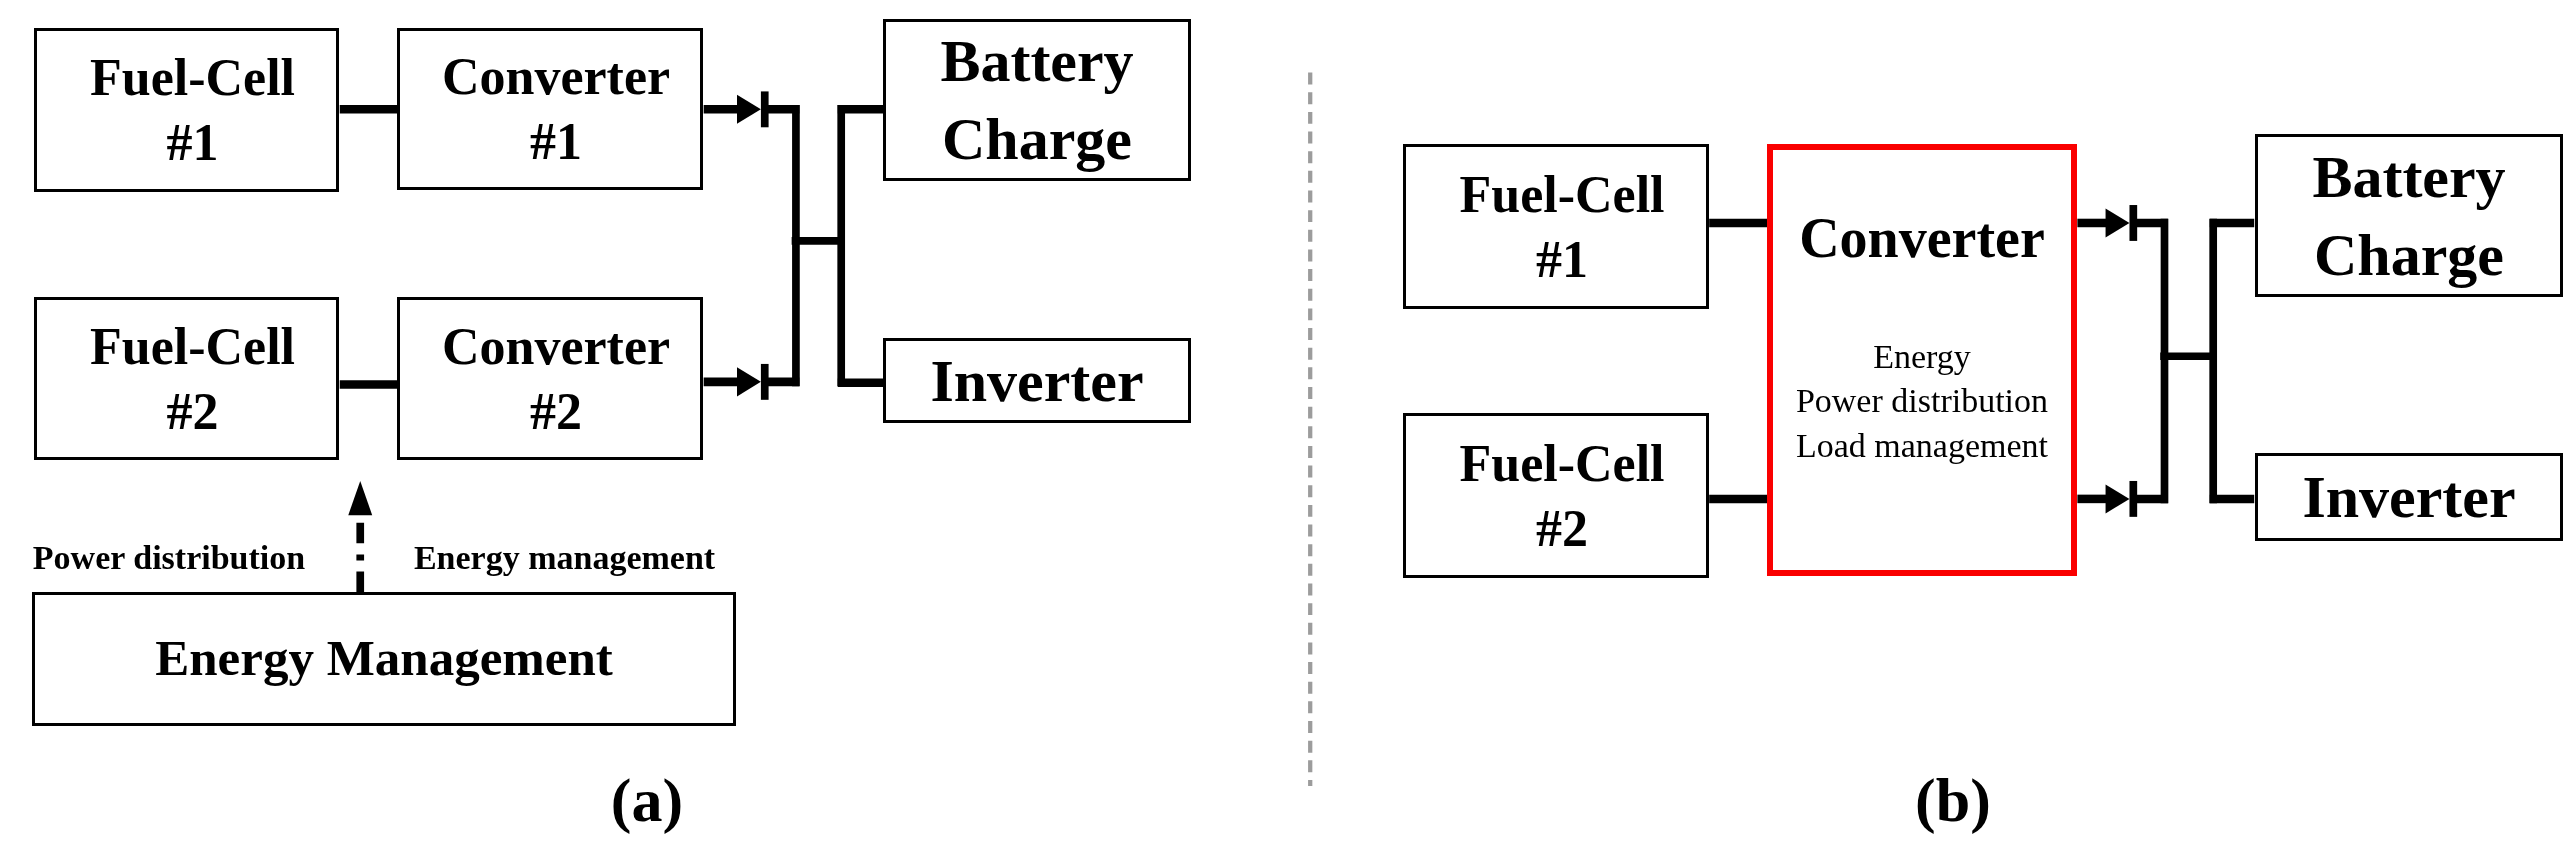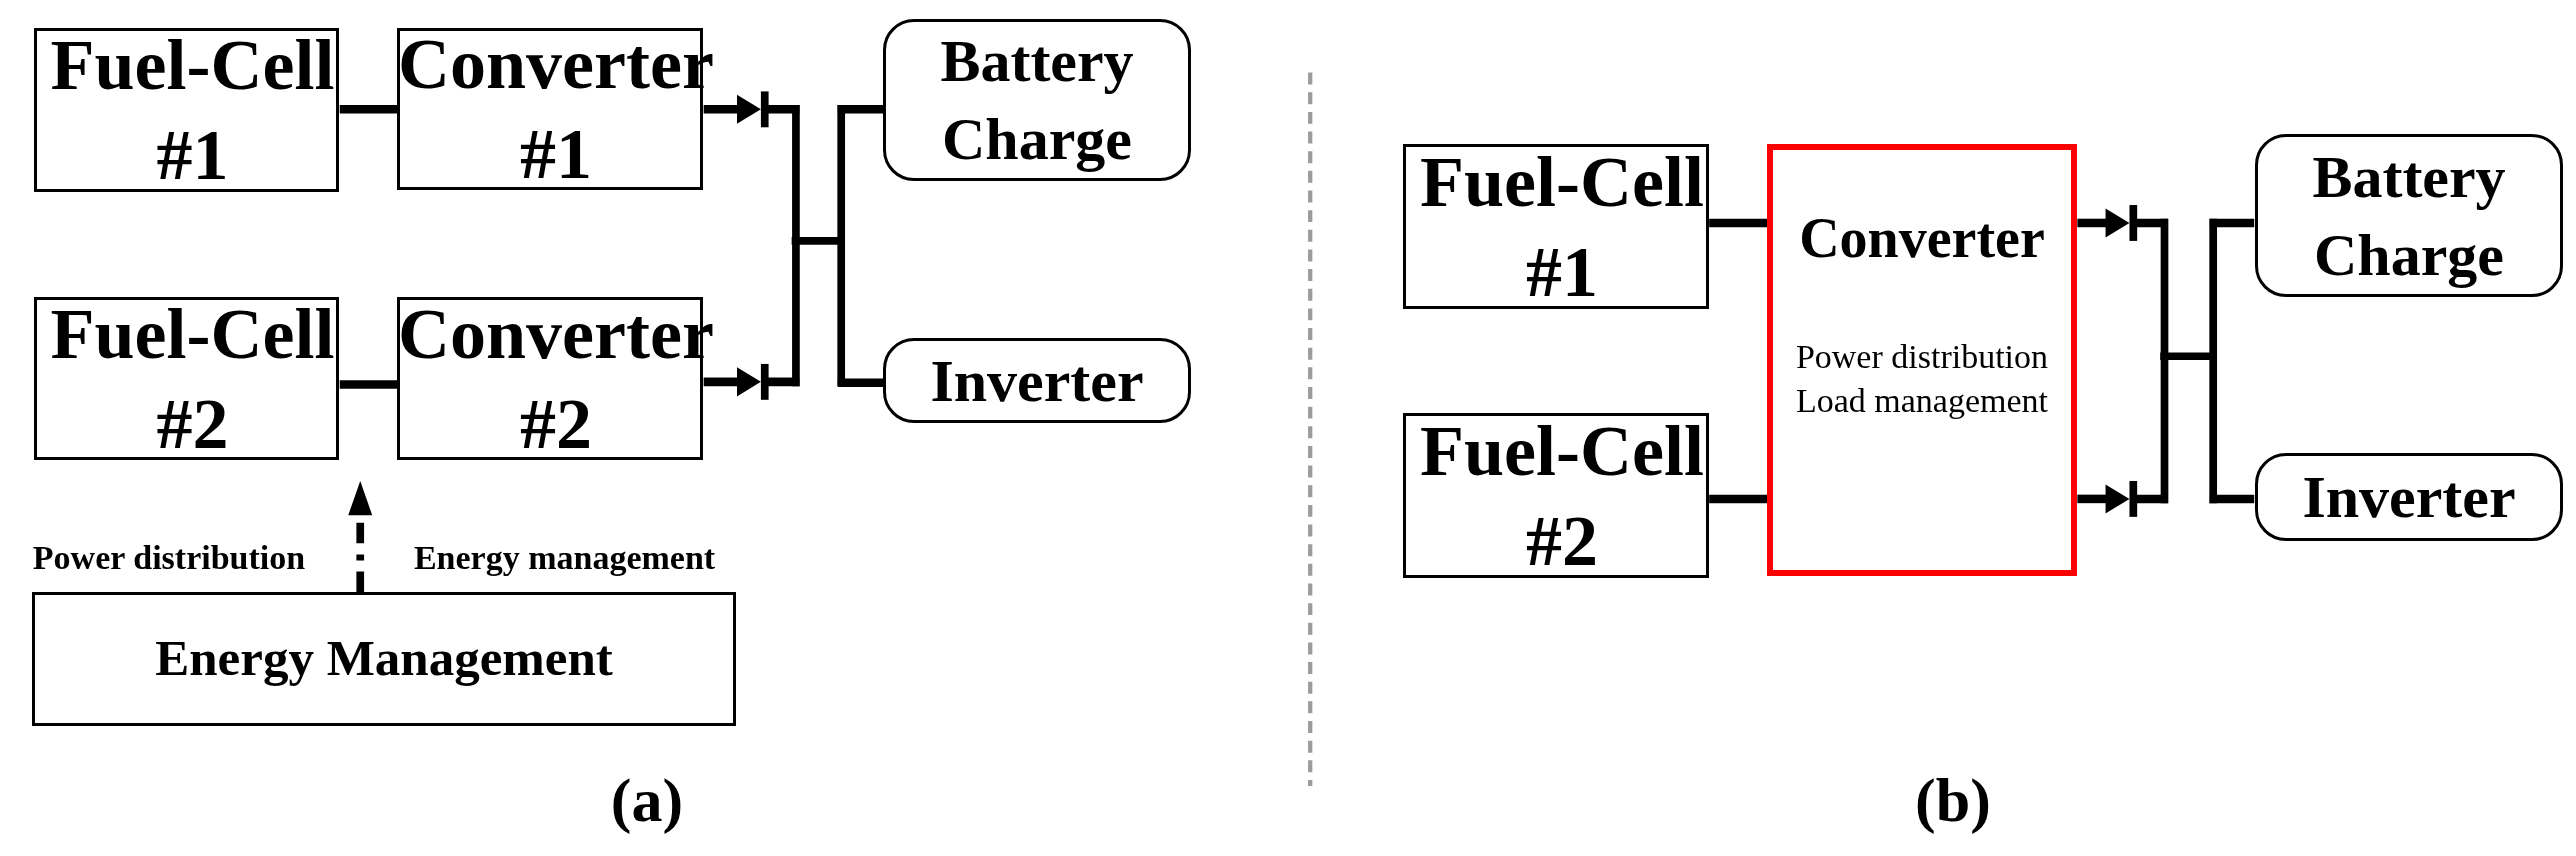--- a/index.html
+++ b/index.html
@@ -11,22 +11,22 @@
     color:#000;
     overflow:hidden;
   }
   .wires{position:absolute;left:0;top:0;z-index:1;}
   .box{
     position:absolute;z-index:2;box-sizing:border-box;
     background:#fff;border:3.4px solid #000;
     display:flex;flex-direction:column;align-items:center;justify-content:center;
     text-align:center;font-weight:bold;line-height:1.25;
   }
-  .box-lg{font-size:72px;padding-left:12px;}
-  .box-bat{font-size:60px;line-height:1.3;border-radius:31px;}
+  .box-lg{font-size:52px;padding-left:12px;}
+  .box-bat{font-size:60px;line-height:1.3;}
   .box-emc{font-size:51px;line-height:1.17;}
   .box-red{
     border:6px solid #fa0000;
     justify-content:flex-start;
     font-weight:normal;
   }
   .red-title{font-size:56px;font-weight:bold;line-height:1.2;margin-top:55px;}
   .red-fns{font-size:34px;font-weight:normal;line-height:1.3;margin-top:63px;}
   .flabel{
     position:absolute;z-index:2;
@@ -146,20 +146,21 @@
   </div>
 
   <div class="box box-lg" style="left:1403px;top:413px;width:306px;height:165px">
     <div>Fuel-Cell</div>
     <div>#2</div>
   </div>
 
   <div class="box box-red" style="left:1767px;top:144px;width:310px;height:432px">
     <div class="red-title">Converter</div>
     <div class="red-fns">
+      <div>Energy</div>
       <div>Power distribution</div>
       <div>Load management</div>
     </div>
   </div>
 
   <div class="box box-bat" style="left:2255px;top:134px;width:308px;height:163px">
     <div>Battery</div>
     <div>Charge</div>
   </div>
 

